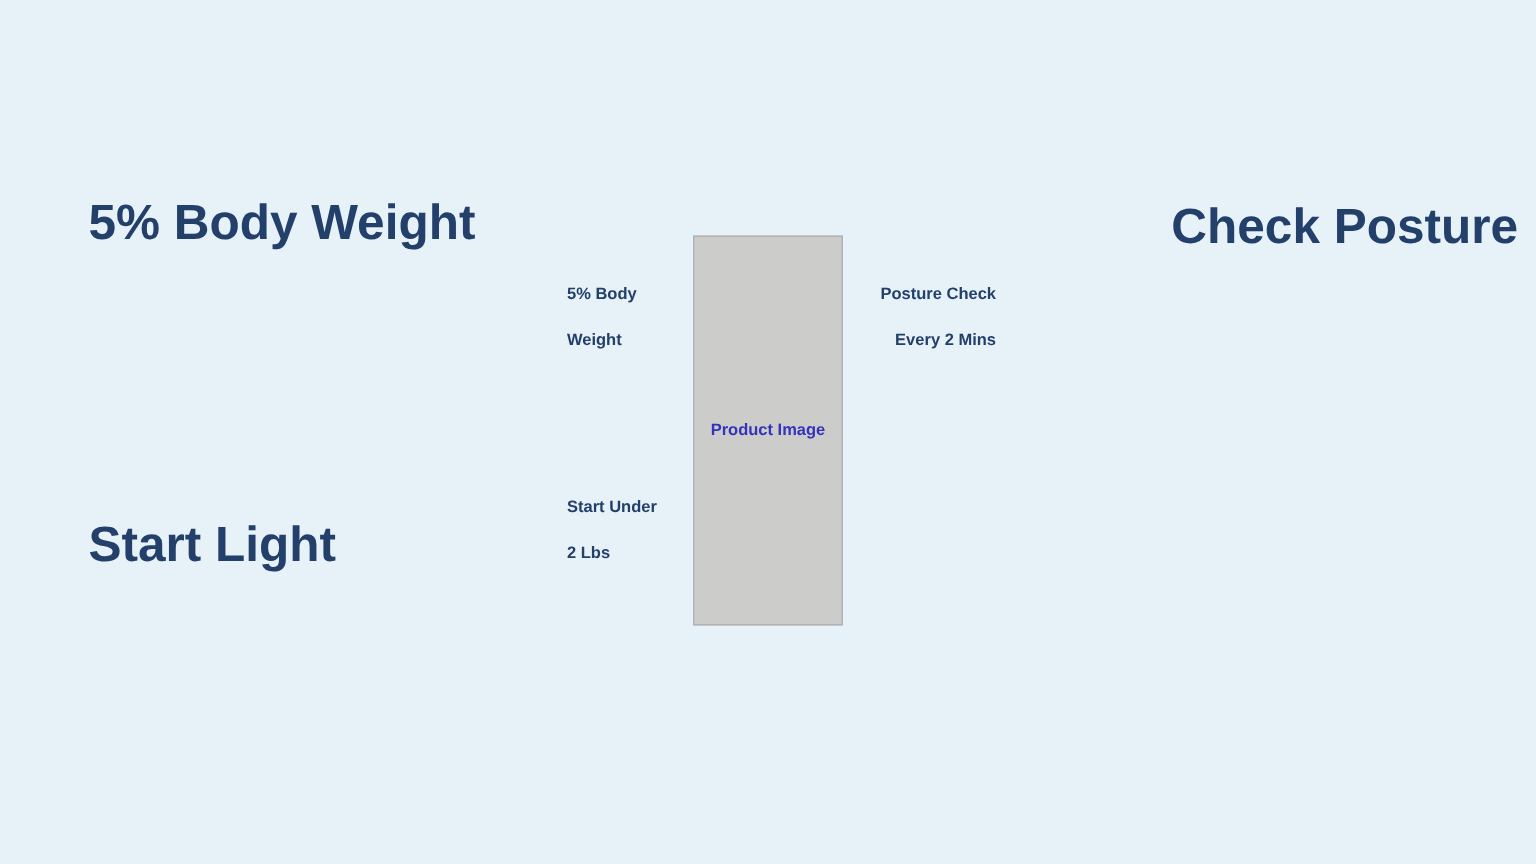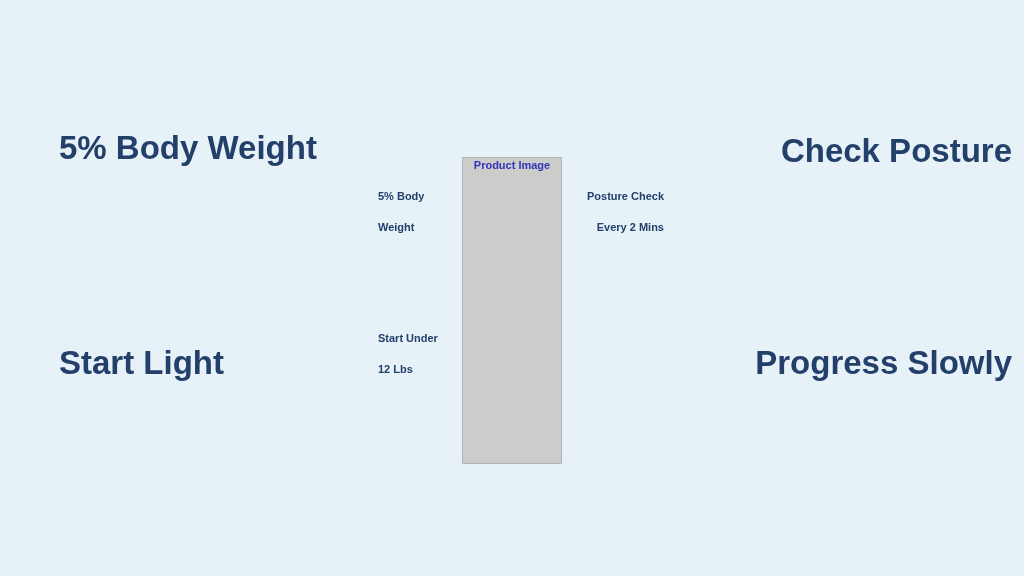--- a/index.html
+++ b/index.html
@@ -61,25 +61,26 @@
     width: 370px;
     text-align: right;
   }
 
   
   .product-box {
     position: absolute;
     left: 462px;
     top: 157px;
     width: 100px;
-    height: 307px;
+    height: 260px;
     background: #cccccb;
     border: 1px solid #b3b3b1;
     box-sizing: border-box;
     display: flex;
+    align-items: center;
     justify-content: center;
   }
 
   .product-box-label {
     color: #3333bb;
     font-family: "Liberation Sans", sans-serif;
     font-weight: bold;
     font-size: 11px;
     line-height: 14px;
     white-space: nowrap;
@@ -118,29 +119,28 @@
 <body>
 
 <div class="slide">
 
   <div class="heading heading-tl">5% Body Weight</div>
 
   <div class="heading heading-tr">Check Posture</div>
 
   <div class="heading heading-bl">Start Light</div>
 
-  <div class="heading heading-br">Progress Slowly</div>
 
   <div class="callout callout-left callout-tl">5% Body
 Weight</div>
 
   <div class="callout callout-right callout-tr">Posture Check
 Every 2 Mins</div>
 
   <div class="callout callout-left callout-bl">Start Under
-12 Lbs</div>
+2 Lbs</div>
 
 
   <div class="product-box">
     <span class="product-box-label">Product Image</span>
   </div>
 
 </div>
 
 </body></html>

